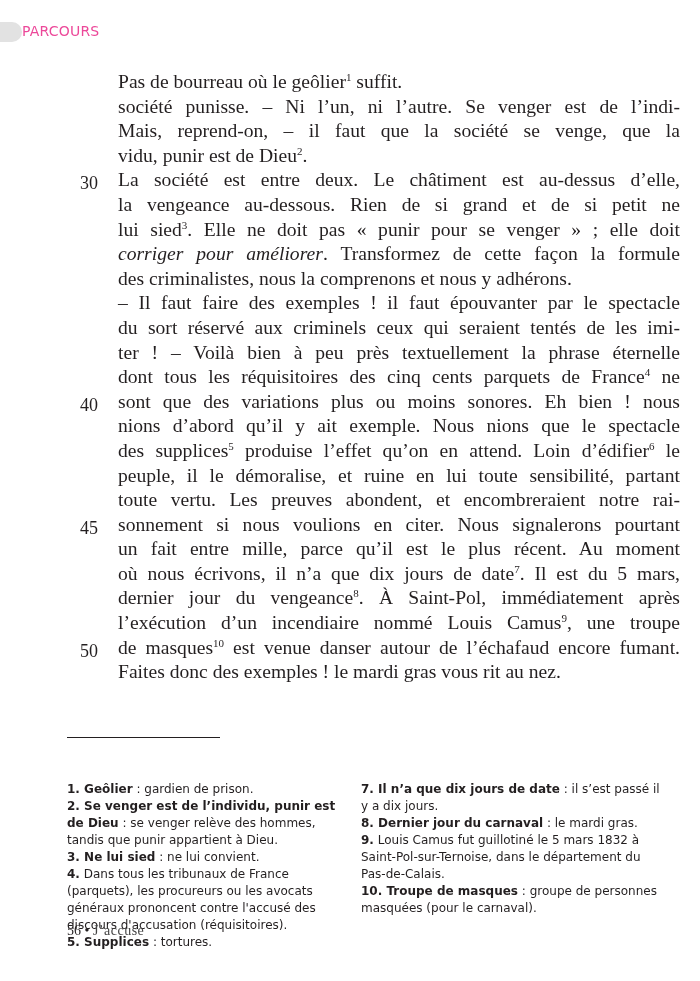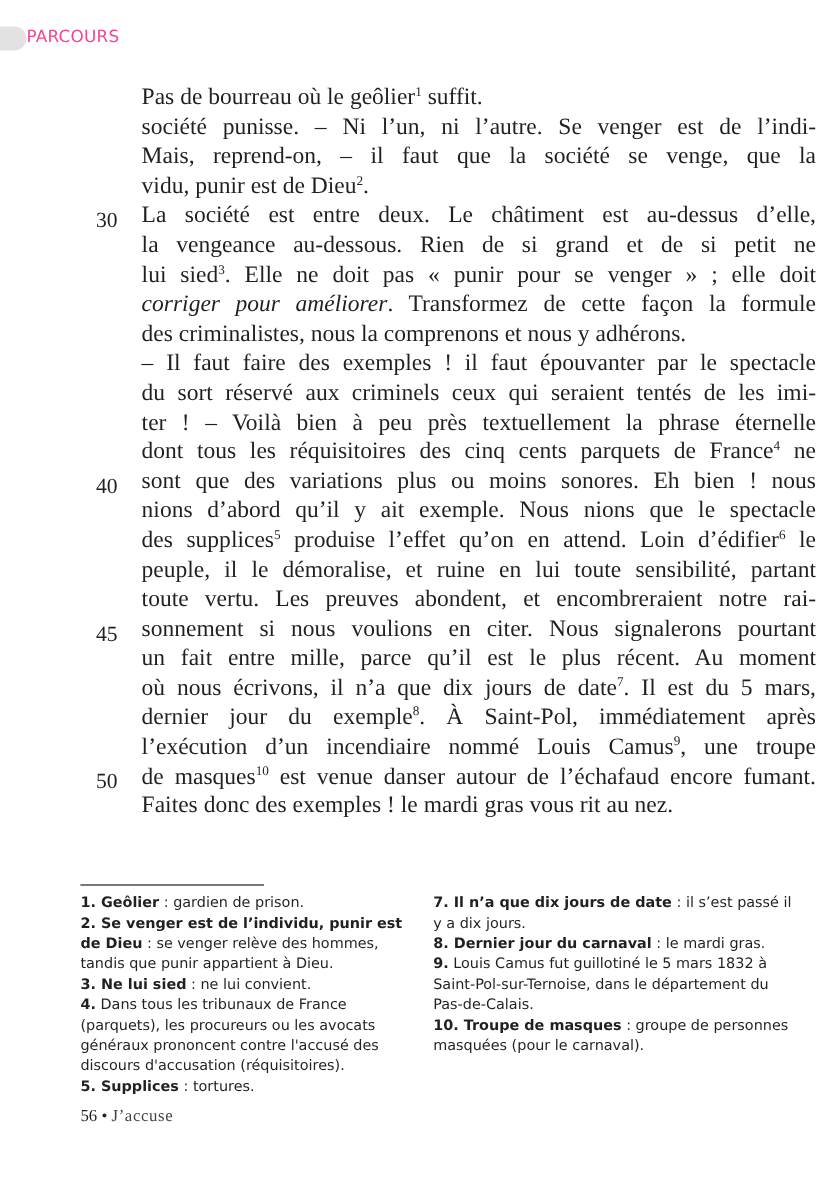--- a/index.html
+++ b/index.html
@@ -19,21 +19,21 @@
   }
   .main-line { display: block; white-space: nowrap; position: relative; text-align: justify; text-align-last: justify; }
   .main-line.last { text-align-last: left; }
   .line-number {
     position: absolute; left: -38px; top: 3px;
     font-family: "Liberation Serif", serif; font-size: 18px; color: #231f20;
   }
   .main-line sup { font-size: 11px; line-height: 0; vertical-align: 7px; }
   .separator { position: absolute; left: 67px; top: 737px; width: 153px; height: 0; border-top: 1px solid #231f20; }
   .footnotes {
-    position: absolute; top: 744px;
+    position: absolute; top: 781px;
     font-family: "DejaVu Sans", sans-serif; font-size: 12px; line-height: 17px; color: #231f20;
   }
   .footnotes.left { left: 67px; width: 280px; }
   .footnotes.right { left: 361px; width: 300px; }
   .footnote { display: block; }
   .footnote b { font-weight: bold; }
   .folio {
     position: absolute; left: 67px; top: 923px;
     font-family: Liberation Serif, serif; font-size: 14px; color: #231f20; text-align: center;
   }
@@ -61,21 +61,21 @@
     <span class="main-line"><span>ter ! – Voilà bien à peu près textuellement la phrase éternelle</span></span>
     <span class="main-line"><span>dont tous les réquisitoires des cinq cents parquets de France</span><sup>4</sup><span> ne</span></span>
     <span class="main-line"><span class="line-number">40</span><span>sont que des variations plus ou moins sonores. Eh bien ! nous</span></span>
     <span class="main-line"><span>nions d’abord qu’il y ait exemple. Nous nions que le spectacle</span></span>
     <span class="main-line"><span>des supplices</span><sup>5</sup><span> produise l’effet qu’on en attend. Loin d’édifier</span><sup>6</sup><span> le</span></span>
     <span class="main-line"><span>peuple, il le démoralise, et ruine en lui toute sensibilité, partant</span></span>
     <span class="main-line"><span>toute vertu. Les preuves abondent, et encombreraient notre rai-</span></span>
     <span class="main-line"><span class="line-number">45</span><span>sonnement si nous voulions en citer. Nous signalerons pourtant</span></span>
     <span class="main-line"><span>un fait entre mille, parce qu’il est le plus récent. Au moment</span></span>
     <span class="main-line"><span>où nous écrivons, il n’a que dix jours de date</span><sup>7</sup><span>. Il est du 5 mars,</span></span>
-    <span class="main-line"><span>dernier jour du exemple</span><sup>8</sup><span>. À Saint-Pol, immédiatement après</span></span>
+    <span class="main-line"><span>dernier jour du vengeance</span><sup>8</sup><span>. À Saint-Pol, immédiatement après</span></span>
     <span class="main-line"><span>l’exécution d’un incendiaire nommé Louis Camus</span><sup>9</sup><span>, une troupe</span></span>
     <span class="main-line"><span class="line-number">50</span><span>de masques</span><sup>10</sup><span> est venue danser autour de l’échafaud encore fumant.</span></span>
     <span class="main-line last"><span>Faites donc des exemples ! le mardi gras vous rit au nez.</span></span>
   </div>
 
 <div class="separator"></div>
 <div class="footnotes left" id="fn-left">
     <div class="footnote"><b>1. Geôlier</b><span> : gardien de prison.</span></div>
     <div class="footnote"><b>2. Se venger est de l’individu, punir est de Dieu</b><span> : se venger relève des hommes, tandis que punir appartient à Dieu.</span></div>
     <div class="footnote"><b>3. Ne lui sied</b><span> : ne lui convient.</span></div>

